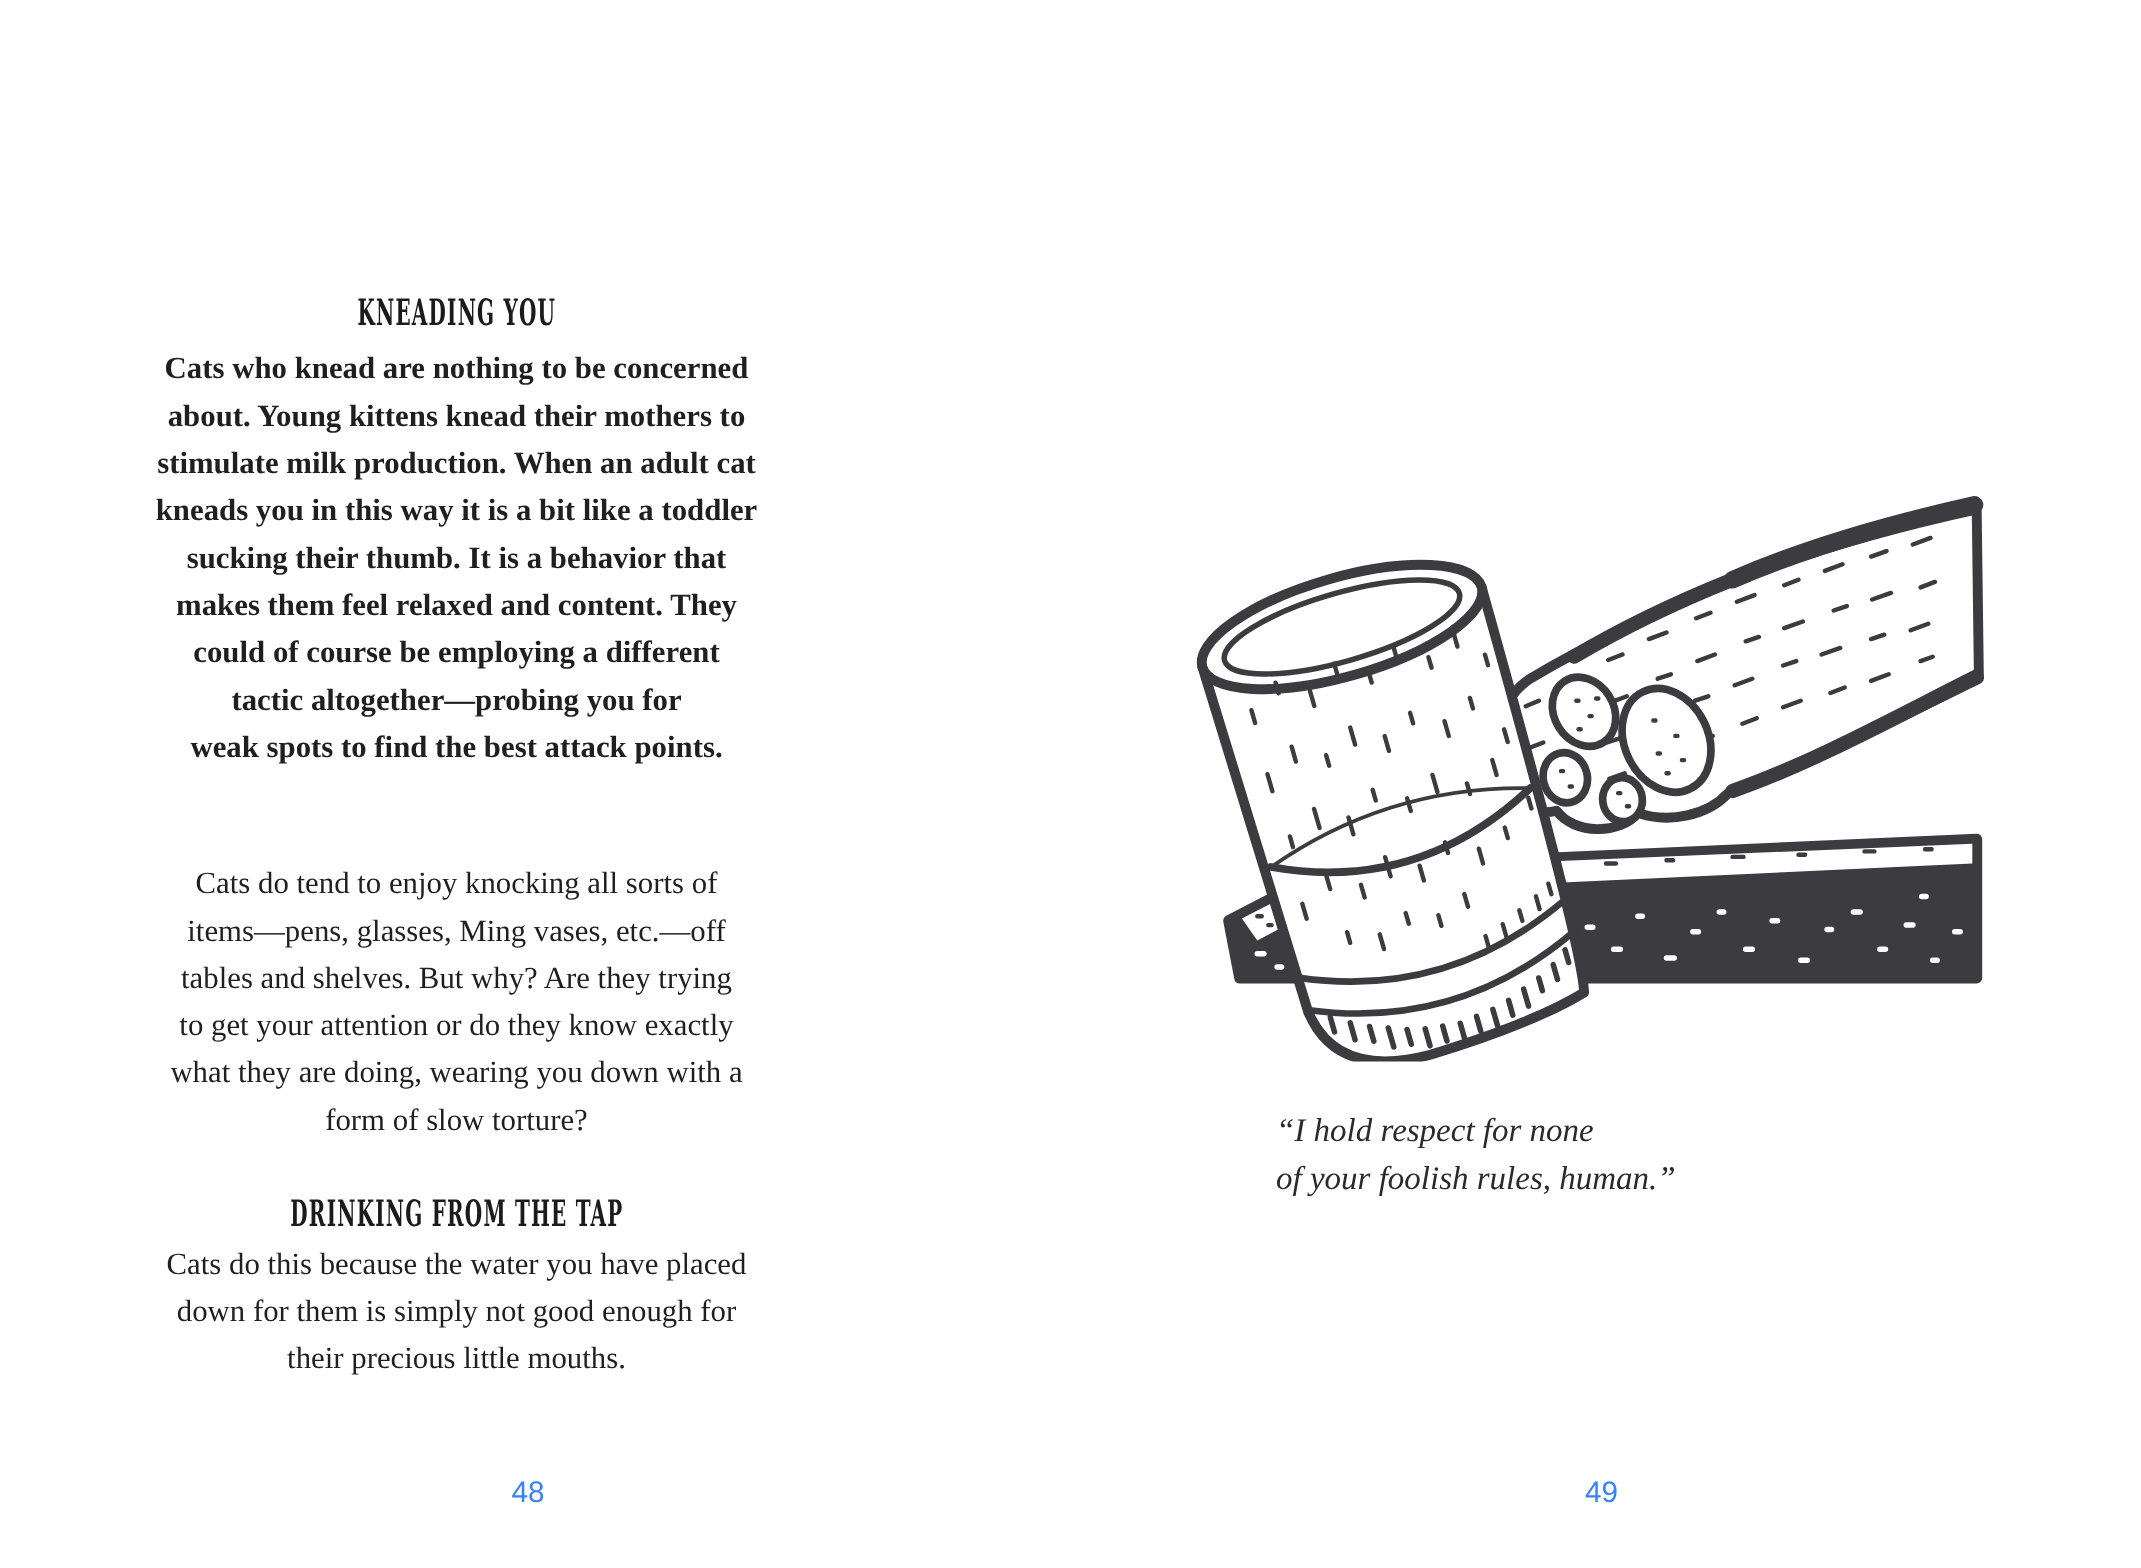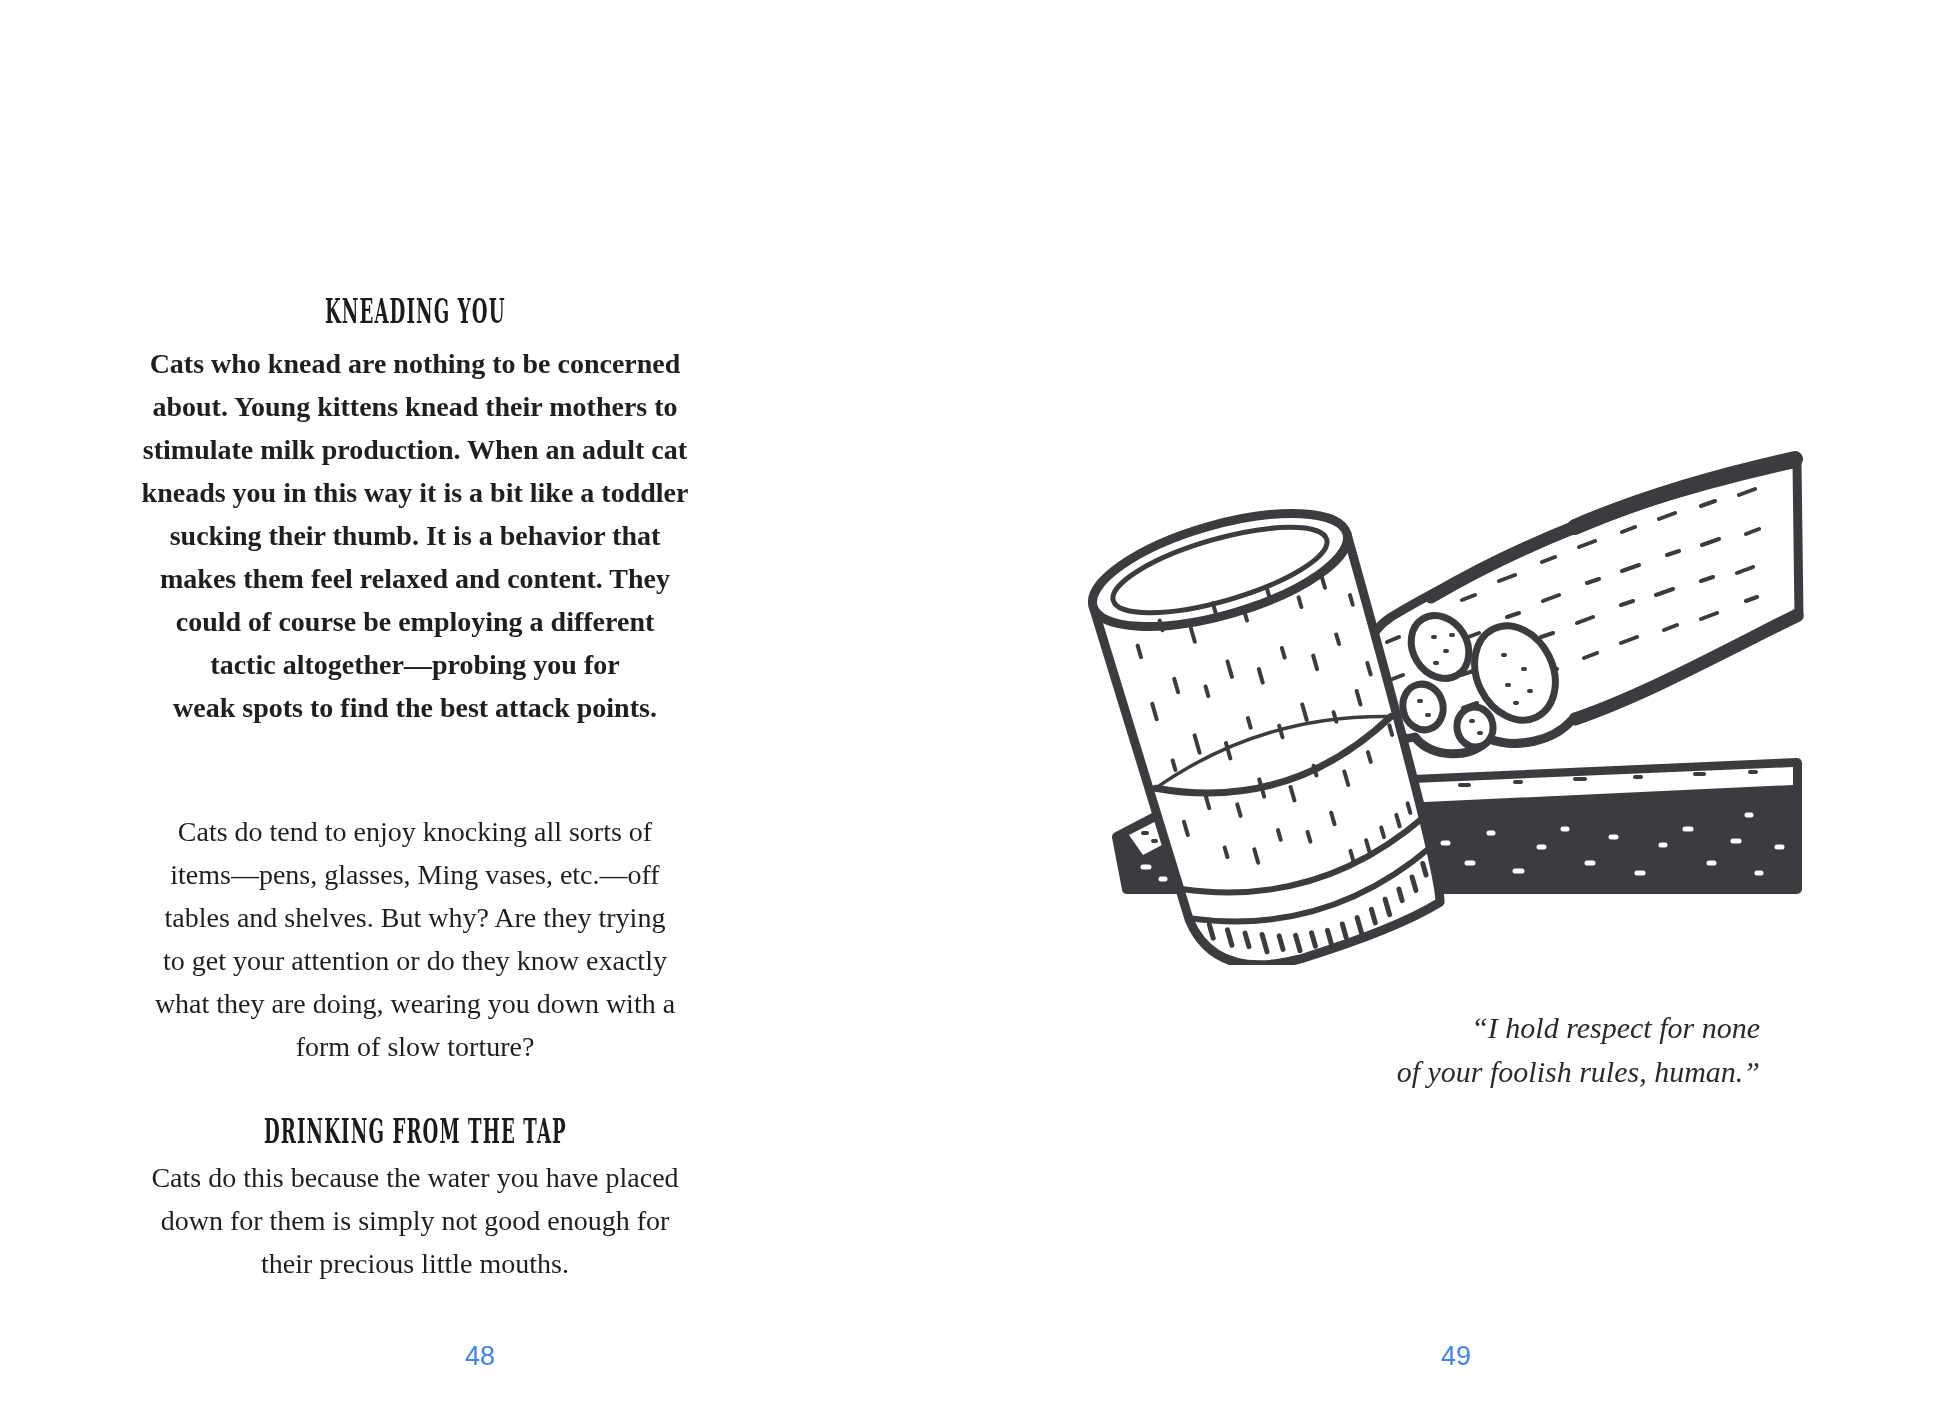--- a/index.html
+++ b/index.html
@@ -12,21 +12,21 @@
     color:#1f1f1f;
   }
   .abs{position:absolute;}
   .page-title{
     left:85px;top:122px;width:720px;
     text-align:center;
     font-size:34px;line-height:44px;
     letter-spacing:1px;
     color:#222;
   }
-  .col{left:55px;width:720px;text-align:center;margin-top:28px;}
+  .col{left:55px;width:720px;text-align:center;}
   .sec-heading{
     font-family:"DejaVu Serif", serif;
     font-weight:700;
     font-size:33px;line-height:36px;
     color:#1b1b1b;
     white-space:nowrap;
   }
   .sec-heading > span{
     display:inline-block;
     transform:scaleX(0.55);
@@ -36,21 +36,21 @@
   .sec-body{
     font-size:28px;line-height:43px;
     white-space:pre-line;
     color:#1f1f1f;
   }
   .h1{top:266px;} .p1{top:314px;font-weight:bold;}
   .h2{top:742px;} .p2{top:782px;}
   .h3{top:1086px;} .p3{top:1128px;}
   .caption{
     left:1160px;top:1006px;width:600px;
-    text-align:right;
+    text-align:left;
     font-style:italic;
     font-size:30px;line-height:44px;
     white-space:pre-line;
     color:#2a2a2a;
   }
   .pagenum{
     font-family:"Liberation Sans", sans-serif;
     font-size:27px;line-height:32px;
     text-align:center;width:100px;top:1340px;
     color:#3b82f6;

